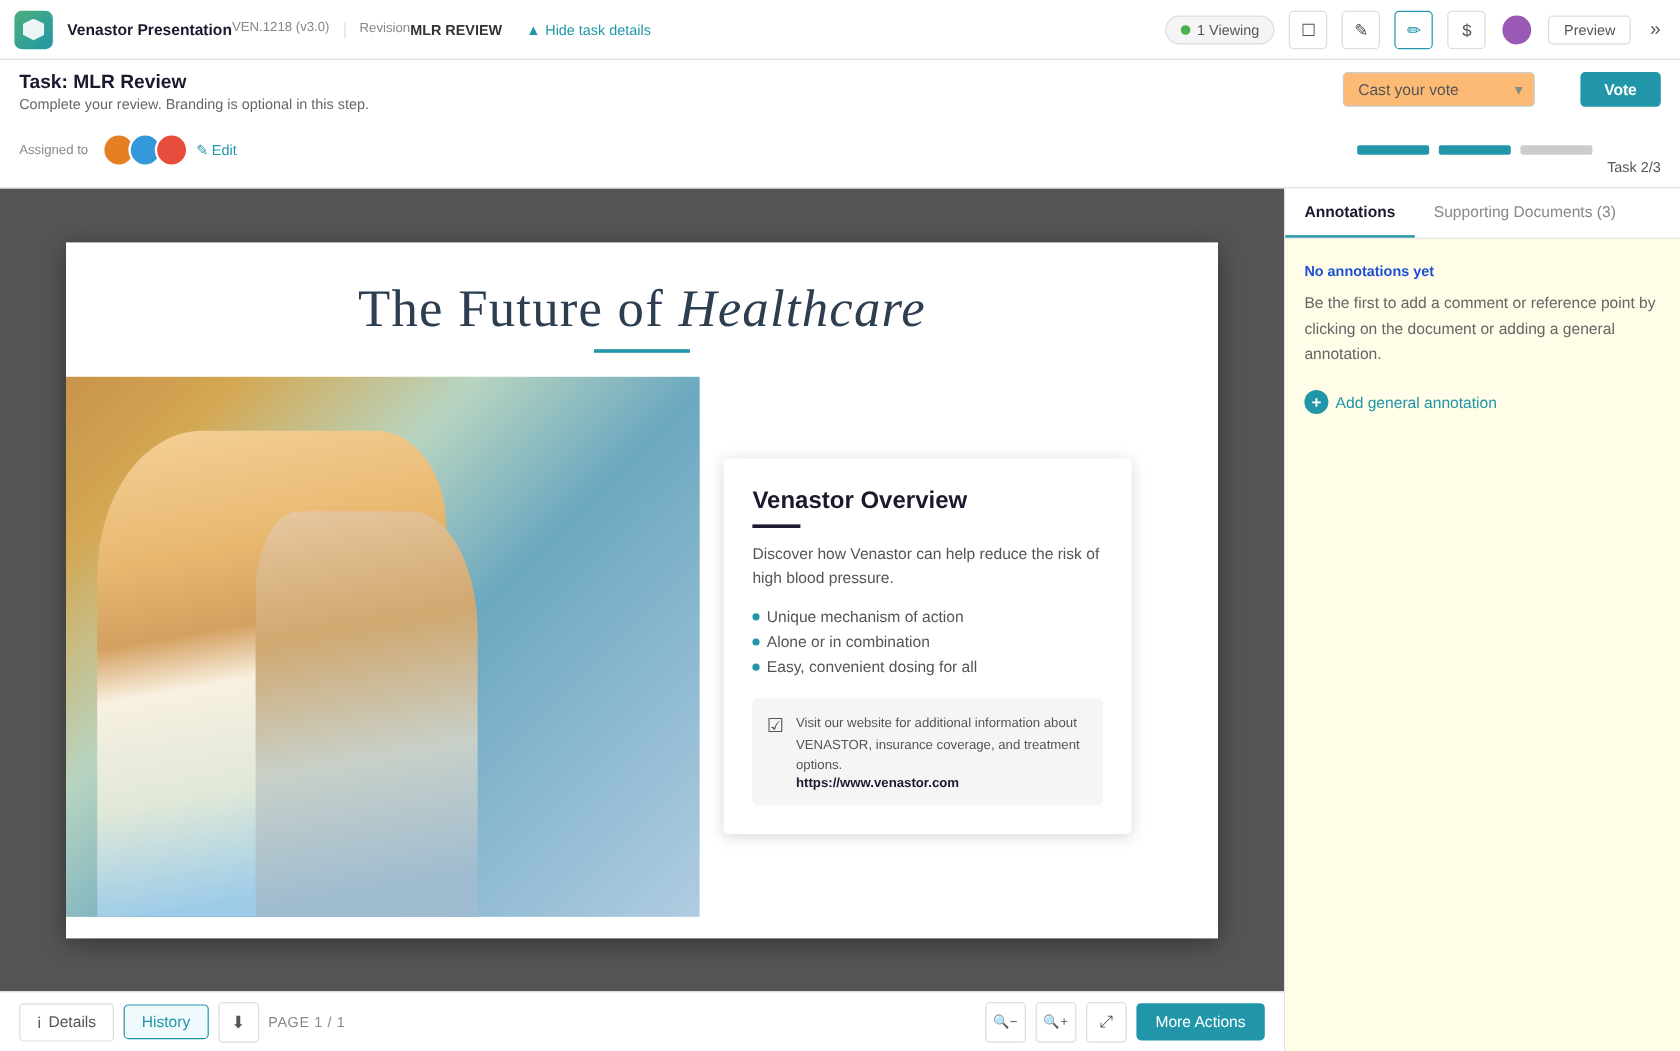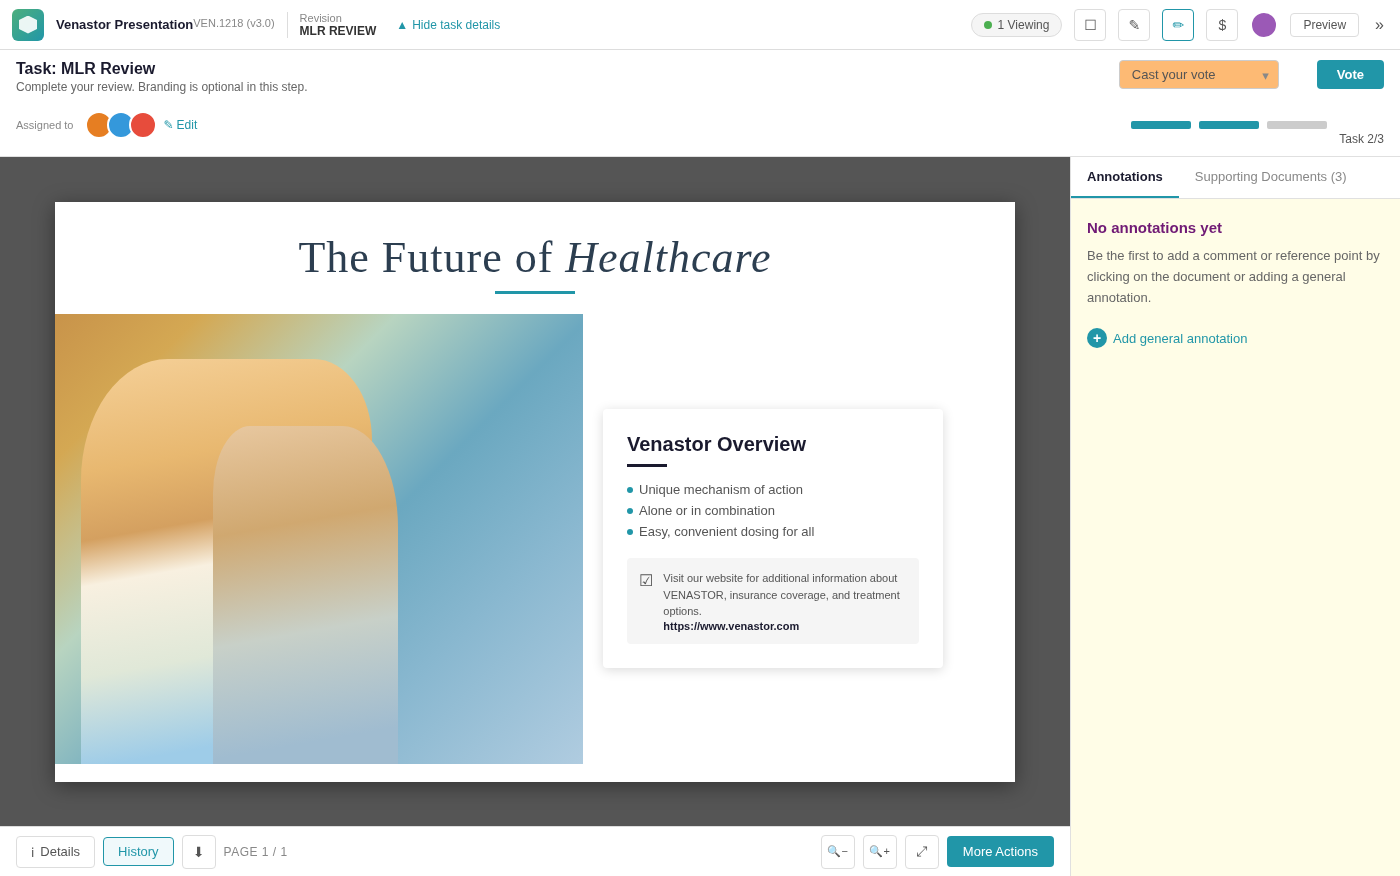--- a/index.html
+++ b/index.html
@@ -15,21 +15,21 @@
       border-radius: 6px; display: flex; align-items: center; justify-content: center;
       flex-shrink: 0;
     }
     .app-logo-inner {
       width: 18px; height: 18px; background: #fff; clip-path: polygon(50% 0%, 100% 25%, 100% 75%, 50% 100%, 0% 75%, 0% 25%);
       opacity: 0.9;
     }
     .doc-info { display: flex; flex-direction: row; }
     .doc-title { font-weight: 700; font-size: 13px; color: #1a1a2e; }
     .doc-sub { font-size: 11px; color: #888; }
-    .revision-info { display: flex; flex-direction: column; padding-left: 12px; border-left: 1px solid #ddd; }
+    .revision-info { display: flex; flex-direction: row; padding-left: 12px; border-left: 1px solid #ddd; }
     .revision-label { font-size: 11px; color: #888; }
     .revision-val { font-size: 12px; font-weight: 600; color: #333; }
     .hide-task-btn {
       display: flex; align-items: center; gap: 4px; background: none; border: none;
       color: #2196a8; font-size: 12px; cursor: pointer; padding: 4px 8px;
     }
     .topbar-spacer { flex: 1; }
     .viewing-badge {
       display: flex; align-items: center; gap: 6px; background: #f5f5f5;
       border: 1px solid #ddd; border-radius: 16px; padding: 4px 12px; font-size: 12px; color: #555;
@@ -179,21 +179,21 @@
       width: 330px; flex-shrink: 0; background: #fff; border-left: 1px solid #e0e0e0;
       display: flex; flex-direction: column;
     }
     .panel-tabs { display: flex; border-bottom: 1px solid #e0e0e0; }
     .panel-tab {
       padding: 12px 16px; font-size: 13px; cursor: pointer; color: #888;
       border-bottom: 2px solid transparent; background: none; border-top: none; border-left: none; border-right: none;
     }
     .panel-tab.active { color: #1a1a2e; font-weight: 600; border-bottom-color: #2196a8; }
     .panel-content { flex: 1; padding: 20px 16px; overflow-y: auto; }
-    .no-annotations-title { font-size: 15px; font-weight: 700; color: #701a75; margin-bottom: 10px; }
+    .no-annotations-title { font-size: 12px; font-weight: 700; color: #1d4ed8; margin-bottom: 10px; }
     .no-annotations-desc { font-size: 13px; color: #666; line-height: 1.6; }
     .add-annotation-btn {
       display: flex; align-items: center; gap: 6px; color: #2196a8;
       background: none; border: none; cursor: pointer; font-size: 13px; margin-top: 20px;
     }
     .add-annotation-icon {
       width: 20px; height: 20px; background: #2196a8; border-radius: 50%;
       display: flex; align-items: center; justify-content: center; color: #fff; font-size: 14px; font-weight: 700;
       flex-shrink: 0;
     }
@@ -305,20 +305,21 @@
             <div class="slide-image-overlay"></div>
 
             <div style="position:absolute; bottom:0; left:5%; width:55%; height:90%; background:linear-gradient(170deg, #f5d098 0%, #e8b870 25%, #d4a060 40%, #f8f0e0 50%, #e0e8d8 70%, #9ecce8 90%); border-radius: 30% 20% 0 0;"></div>
             <div style="position:absolute; bottom:0; left:30%; width:35%; height:75%; background:linear-gradient(170deg, #e8c8a0 0%, #d0a870 30%, #c8d0c8 60%, #a0bcd0 90%); border-radius: 20% 30% 0 0;"></div>
           </div>
 
           <div class="slide-card">
             <div class="content-card">
               <div class="content-card-title">Venastor Overview</div>
               <div class="content-card-divider"></div>
+              <div class="content-card-desc">Discover how Venastor can help reduce the risk of high blood pressure.</div>
               <ul class="bullet-list">
                 <li>
                   <span class="bullet-dot"></span>
                   <span>Unique mechanism of action</span>
                 </li>
                 <li>
                   <span class="bullet-dot"></span>
                   <span>Alone or in combination</span>
                 </li>
                 <li>

